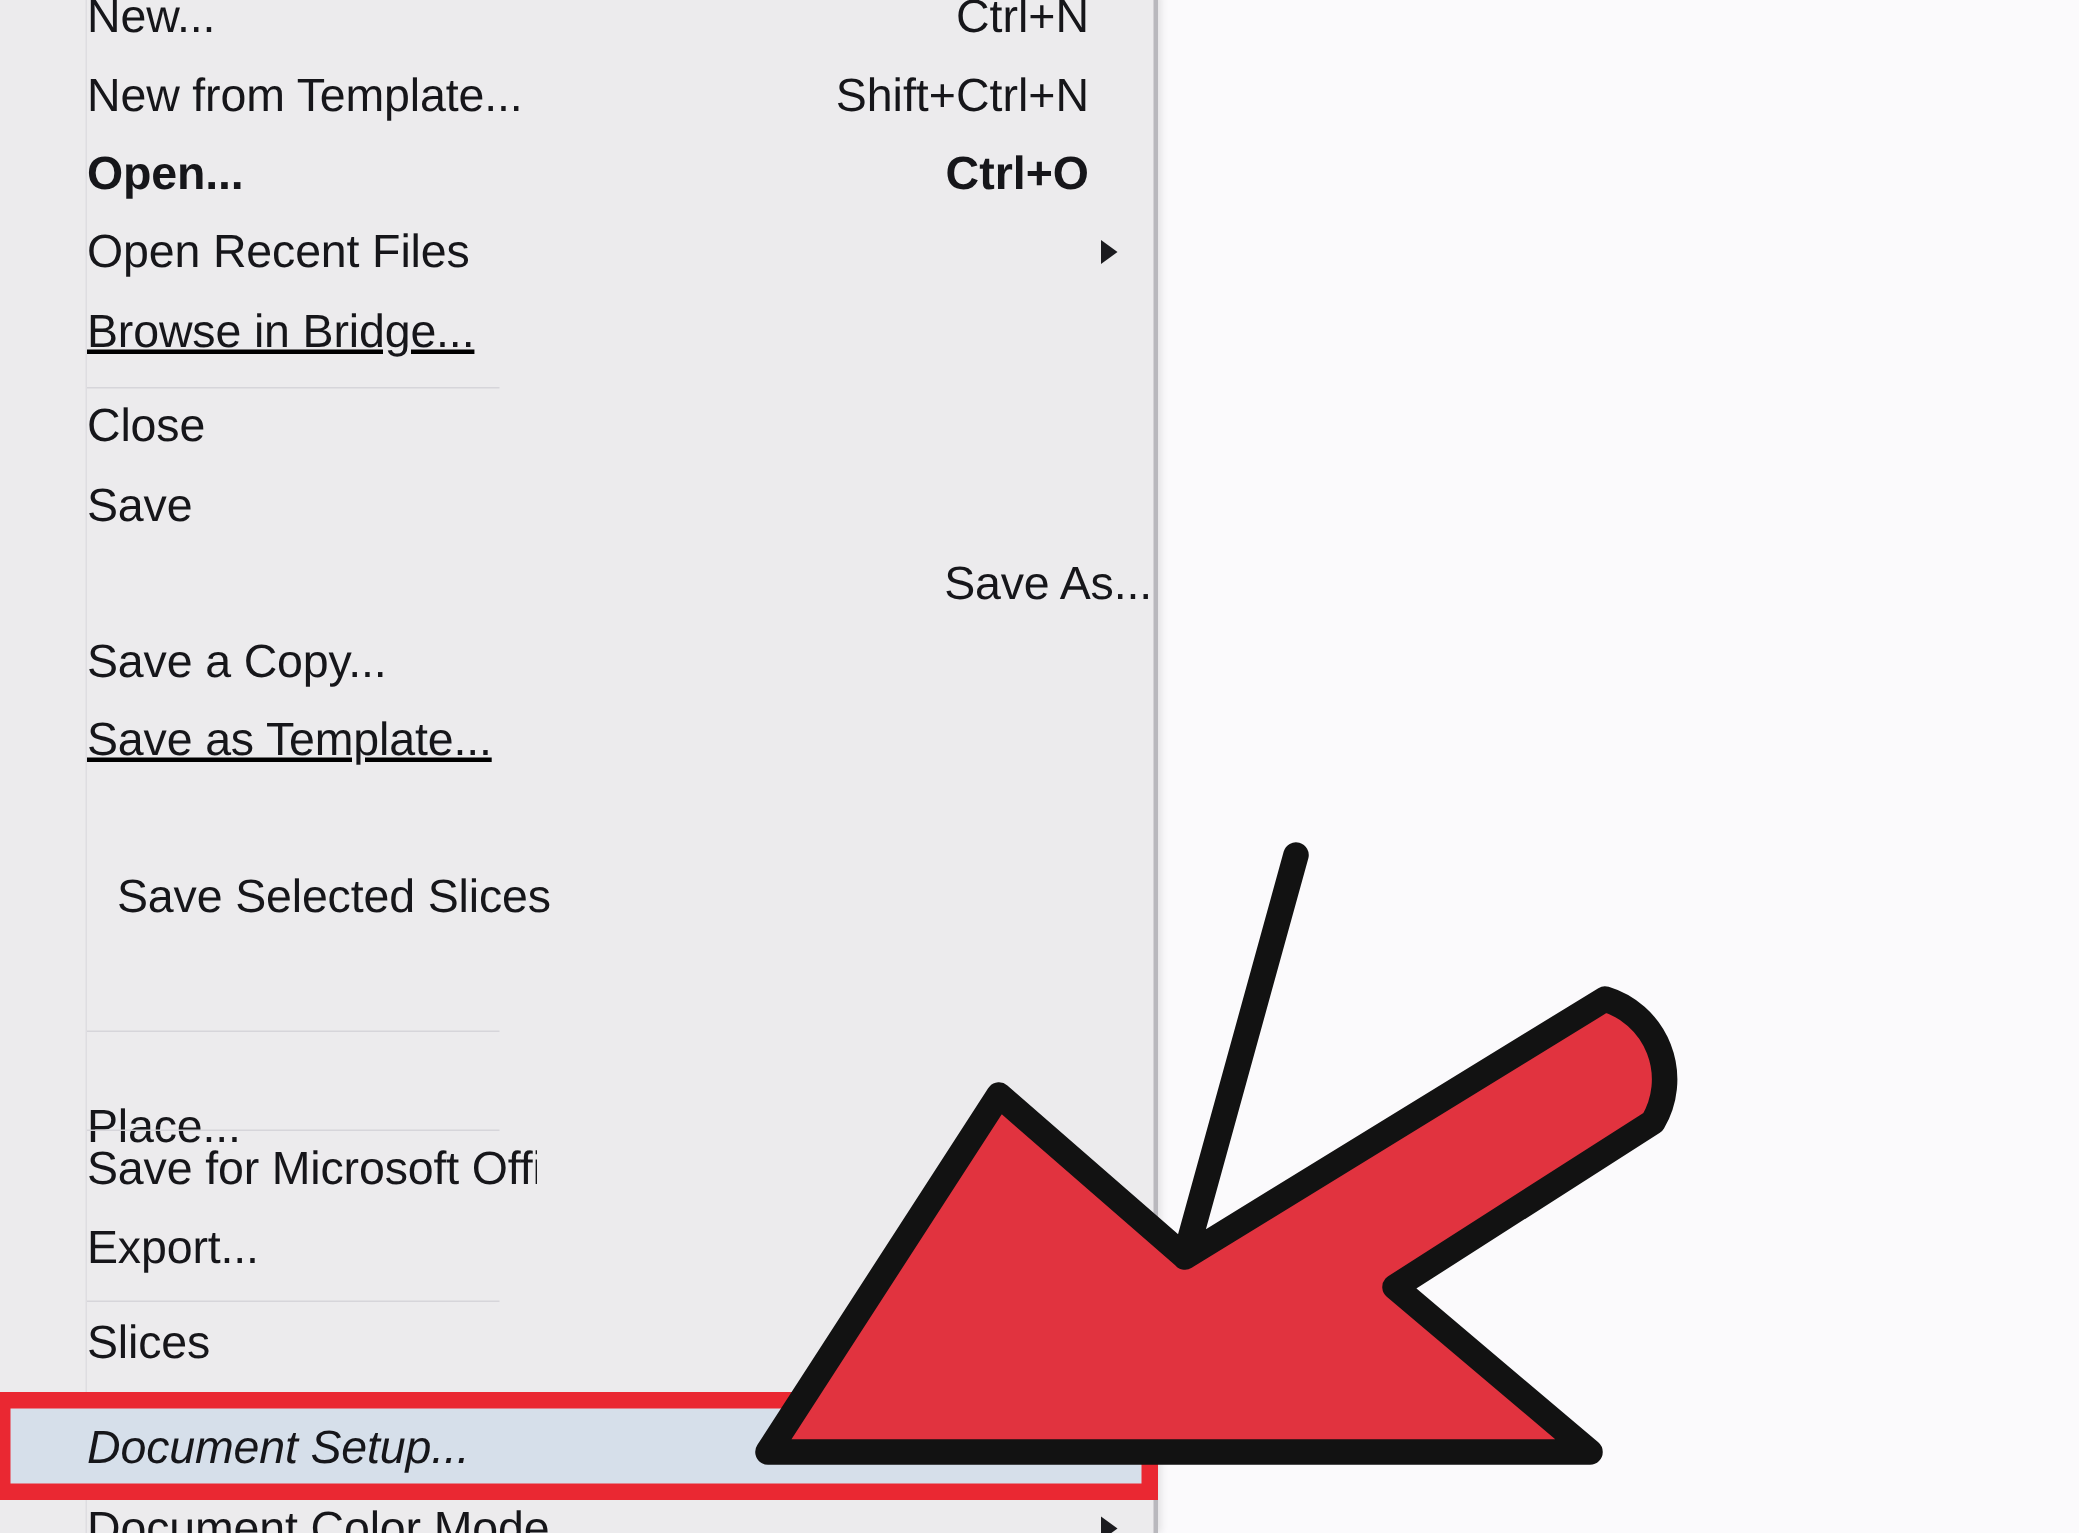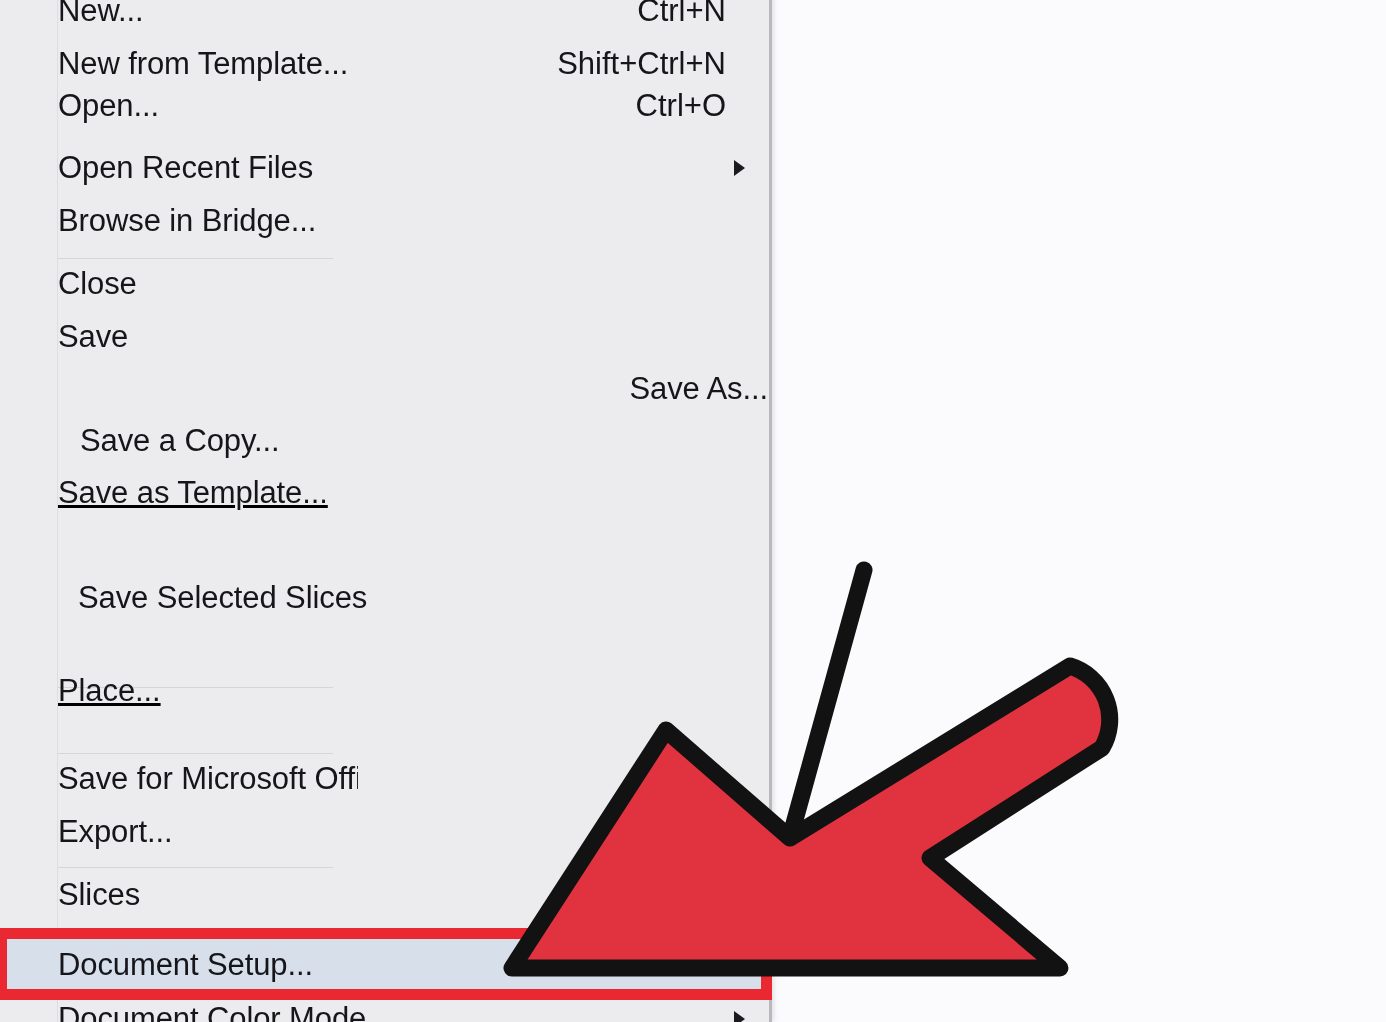--- a/index.html
+++ b/index.html
@@ -104,20 +104,21 @@
     box-sizing: border-box;
   }
   #highlighted-item {
     position: absolute;
     left: 58px;
     top: 945px;
     width: 700px;
     height: 40px;
     display: flex;
     align-items: center;
+    font-style: italic;
   }
   #highlighted-item .menu-label { color: #16161a; }
 
   
   #annotation-arrow {
     position: absolute;
     left: 490px;
     top: 548px;
     width: 660px;
     height: 452px;
@@ -135,65 +136,65 @@
   <div class="menu-item" style="top:-8px;">
     <span class="menu-label">New...</span>
     <span class="menu-shortcut">Ctrl+N</span>
   </div>
 
   <div class="menu-item" style="top:45px;">
     <span class="menu-label">New from Template...</span>
     <span class="menu-shortcut">Shift+Ctrl+N</span>
   </div>
 
-  <div class="menu-item" style="top:87px;">
+  <div class="menu-item" style="top:97px;font-weight:bold;">
     <span class="menu-label">Open...</span>
     <span class="menu-shortcut">Ctrl+O</span>
   </div>
 
   <div class="menu-item" style="top:149px;">
     <span class="menu-label">Open Recent Files</span>
     <span class="submenu-arrow"></span>
   </div>
 
-  <div class="menu-item" style="top:202px;">
+  <div class="menu-item" style="top:202px;text-decoration:underline;">
     <span class="menu-label">Browse in Bridge...</span>
   </div>
 
   <div class="menu-separator" style="top:262px;"></div>
 
   <div class="menu-item" style="top:265px;">
     <span class="menu-label">Close</span>
   </div>
 
   <div class="menu-item" style="top:318px;">
     <span class="menu-label">Save</span>
   </div>
 
   <div class="menu-item" style="top:370px;justify-content:flex-end;">
     <span class="menu-label">Save As...</span>
   </div>
 
-  <div class="menu-item" style="top:422px;margin-left:22px;">
+  <div class="menu-item" style="top:422px;">
     <span class="menu-label">Save a Copy...</span>
   </div>
 
   <div class="menu-item" style="top:474px;text-decoration:underline;">
     <span class="menu-label">Save as Template...</span>
   </div>
 
 
   <div class="menu-item" style="top:579px;margin-left:20px;">
     <span class="menu-label">Save Selected Slices</span>
   </div>
 
 
   <div class="menu-separator" style="top:691px;"></div>
 
-  <div class="menu-item" style="top:672px;text-decoration:underline;">
+  <div class="menu-item" style="top:732px;">
     <span class="menu-label">Place...</span>
   </div>
 
   <div class="menu-separator" style="top:757px;"></div>
 
   <div class="menu-item" style="top:760px;">
     <span class="menu-label clip-text">Save for Microsoft Office...</span>
   </div>
 
   <div class="menu-item" style="top:813px;">

